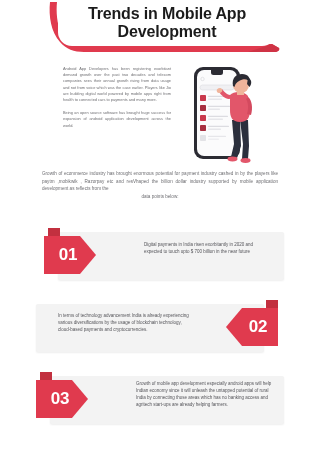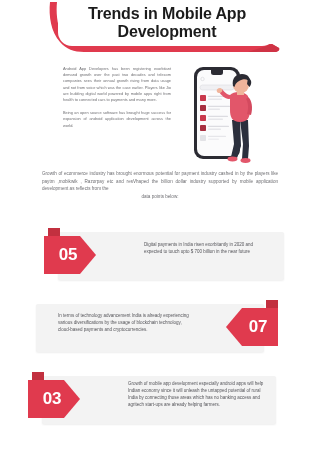--- a/index.html
+++ b/index.html
@@ -162,21 +162,21 @@
   #callout-1 .callout-body { left: 100px; top: 13px; width: 128px; }
   #callout-1 .chev { left: 0px; }
 
   
   #callout-2 { left: 36px; top: 300px; width: 246px; }
   #callout-2 .callout-panel { left: 0px; width: 228px; }
   #callout-2 .callout-body { left: 22px; top: 12px; width: 132px; }
   #callout-2 .chev { left: 190px; }
 
   
-  #callout-3 { left: 28px; top: 372px; width: 248px; }
+  #callout-3 { left: 36px; top: 372px; width: 248px; }
   #callout-3 .callout-panel { left: 14px; width: 234px; }
   #callout-3 .callout-body { left: 100px; top: 8px; width: 140px; }
   #callout-3 .chev { left: 0px; }
 </style>
 </head>
 <body>
 
 <div class="header">
   <div class="header-ribbon">
     <svg width="232" height="50" viewBox="0 0 232 50" xmlns="http://www.w3.org/2000/svg">
@@ -258,33 +258,33 @@
 </div>
 
 <div class="callout" id="callout-1">
   <div class="callout-panel"></div>
   <div class="callout-body">Digital payments in India risen exorbitantly in 2020 and expected to touch upto $ 700 billion in the near future</div>
   <div class="chev">
     <svg width="56" height="54" viewBox="0 0 56 54" xmlns="http://www.w3.org/2000/svg">
       <path d="M4 0 L 16 0 L 16 8 L 4 8 Z" fill="#c2303f"></path>
       <path d="M0 8 L 36 8 L 52 27 L 36 46 L 0 46 Z" fill="#e03a4e"></path>
     </svg>
-    <div class="chev-num">05</div>
+    <div class="chev-num">01</div>
   </div>
 </div>
 
 <div class="callout chev-right" id="callout-2">
   <div class="callout-panel"></div>
   <div class="callout-body">In terms of technology advancement India is already experiencing various diversifications by the usage of blockchain technology, cloud-based payments and cryptocurrencies.</div>
   <div class="chev">
     <svg width="56" height="54" viewBox="0 0 56 54" xmlns="http://www.w3.org/2000/svg">
       <path d="M40 0 L 52 0 L 52 8 L 40 8 Z" fill="#c2303f"></path>
       <path d="M16 8 L 52 8 L 52 46 L 16 46 L 0 27 Z" fill="#e03a4e"></path>
     </svg>
-    <div class="chev-num">07</div>
+    <div class="chev-num">02</div>
   </div>
 </div>
 
 <div class="callout" id="callout-3">
   <div class="callout-panel"></div>
   <div class="callout-body">Growth of mobile app development especially android apps will help Indian economy since it will unleash the untapped potential of rural India by connecting those areas which has no banking access and agritech start-ups are already helping  farmers.</div>
   <div class="chev">
     <svg width="56" height="54" viewBox="0 0 56 54" xmlns="http://www.w3.org/2000/svg">
       <path d="M4 0 L 16 0 L 16 8 L 4 8 Z" fill="#c2303f"></path>
       <path d="M0 8 L 36 8 L 52 27 L 36 46 L 0 46 Z" fill="#e03a4e"></path>

